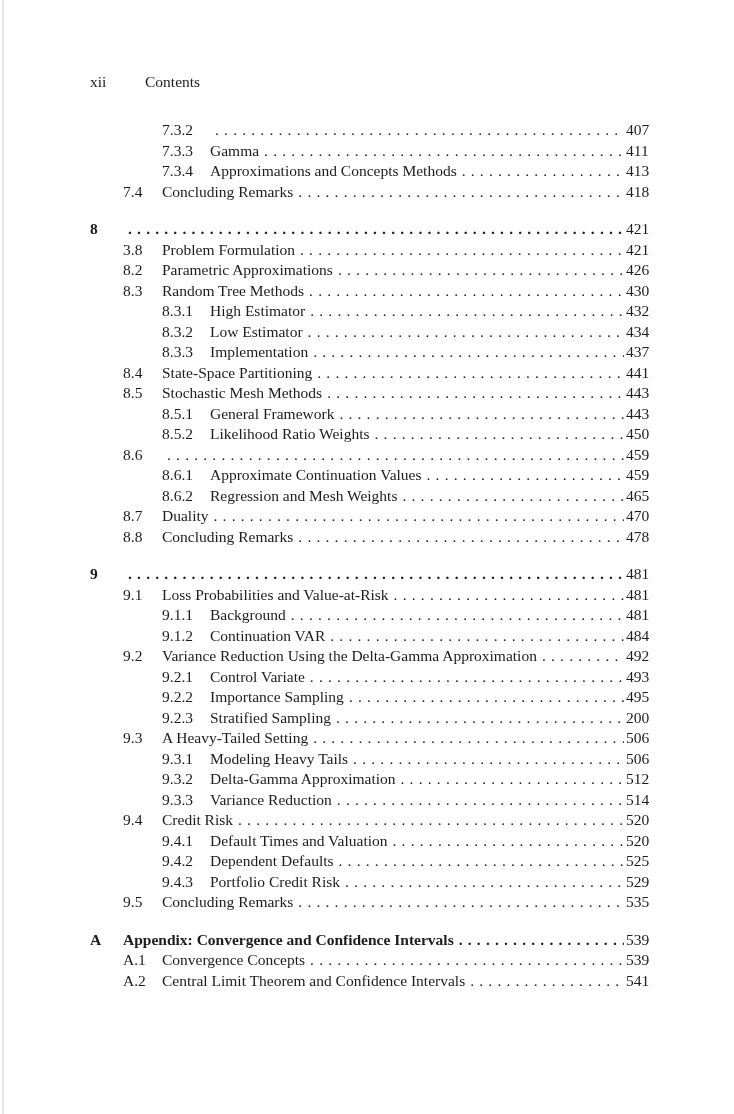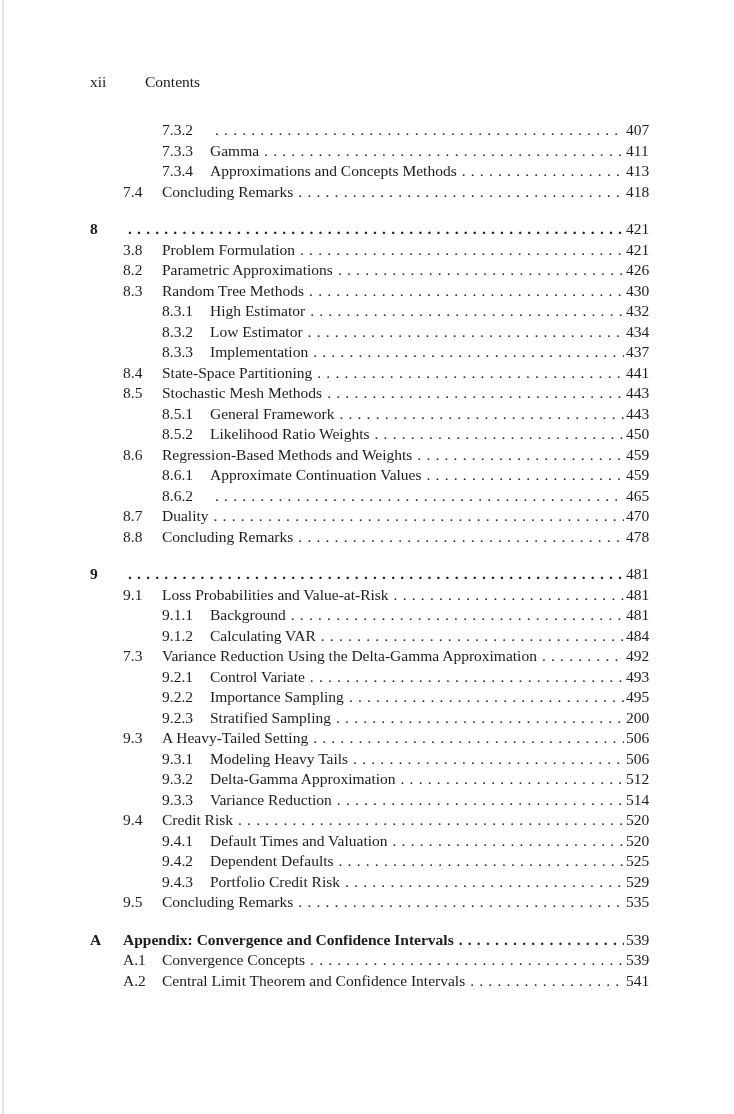--- a/index.html
+++ b/index.html
@@ -153,32 +153,32 @@
     <span class="pg">443</span>
   </div>
       <div class="row lvl2">
     <span class="num">8.5.2</span>
     <span class="title">Likelihood Ratio Weights</span>
     <span class="dots">..........................................................................................</span>
     <span class="pg">450</span>
   </div>
       <div class="row lvl1">
     <span class="num">8.6</span>
-    <span class="title">Regression-Based Methods and Weights</span>
     <span class="dots">..........................................................................................</span>
     <span class="pg">459</span>
   </div>
       <div class="row lvl2">
     <span class="num">8.6.1</span>
     <span class="title">Approximate Continuation Values</span>
     <span class="dots">..........................................................................................</span>
     <span class="pg">459</span>
   </div>
       <div class="row lvl2">
     <span class="num">8.6.2</span>
+    <span class="title">Regression and Mesh Weights</span>
     <span class="dots">..........................................................................................</span>
     <span class="pg">465</span>
   </div>
       <div class="row lvl1">
     <span class="num">8.7</span>
     <span class="title">Duality</span>
     <span class="dots">..........................................................................................</span>
     <span class="pg">470</span>
   </div>
       <div class="row lvl1">
@@ -199,26 +199,26 @@
     <span class="pg">481</span>
   </div>
       <div class="row lvl2">
     <span class="num">9.1.1</span>
     <span class="title">Background</span>
     <span class="dots">..........................................................................................</span>
     <span class="pg">481</span>
   </div>
       <div class="row lvl2">
     <span class="num">9.1.2</span>
-    <span class="title">Calculating VAR</span>
+    <span class="title">Continuation VAR</span>
     <span class="dots">..........................................................................................</span>
     <span class="pg">484</span>
   </div>
       <div class="row lvl1">
-    <span class="num">7.3</span>
+    <span class="num">9.2</span>
     <span class="title">Variance Reduction Using the Delta-Gamma Approximation</span>
     <span class="dots">..........................................................................................</span>
     <span class="pg">492</span>
   </div>
       <div class="row lvl2">
     <span class="num">9.2.1</span>
     <span class="title">Control Variate</span>
     <span class="dots">..........................................................................................</span>
     <span class="pg">493</span>
   </div>

